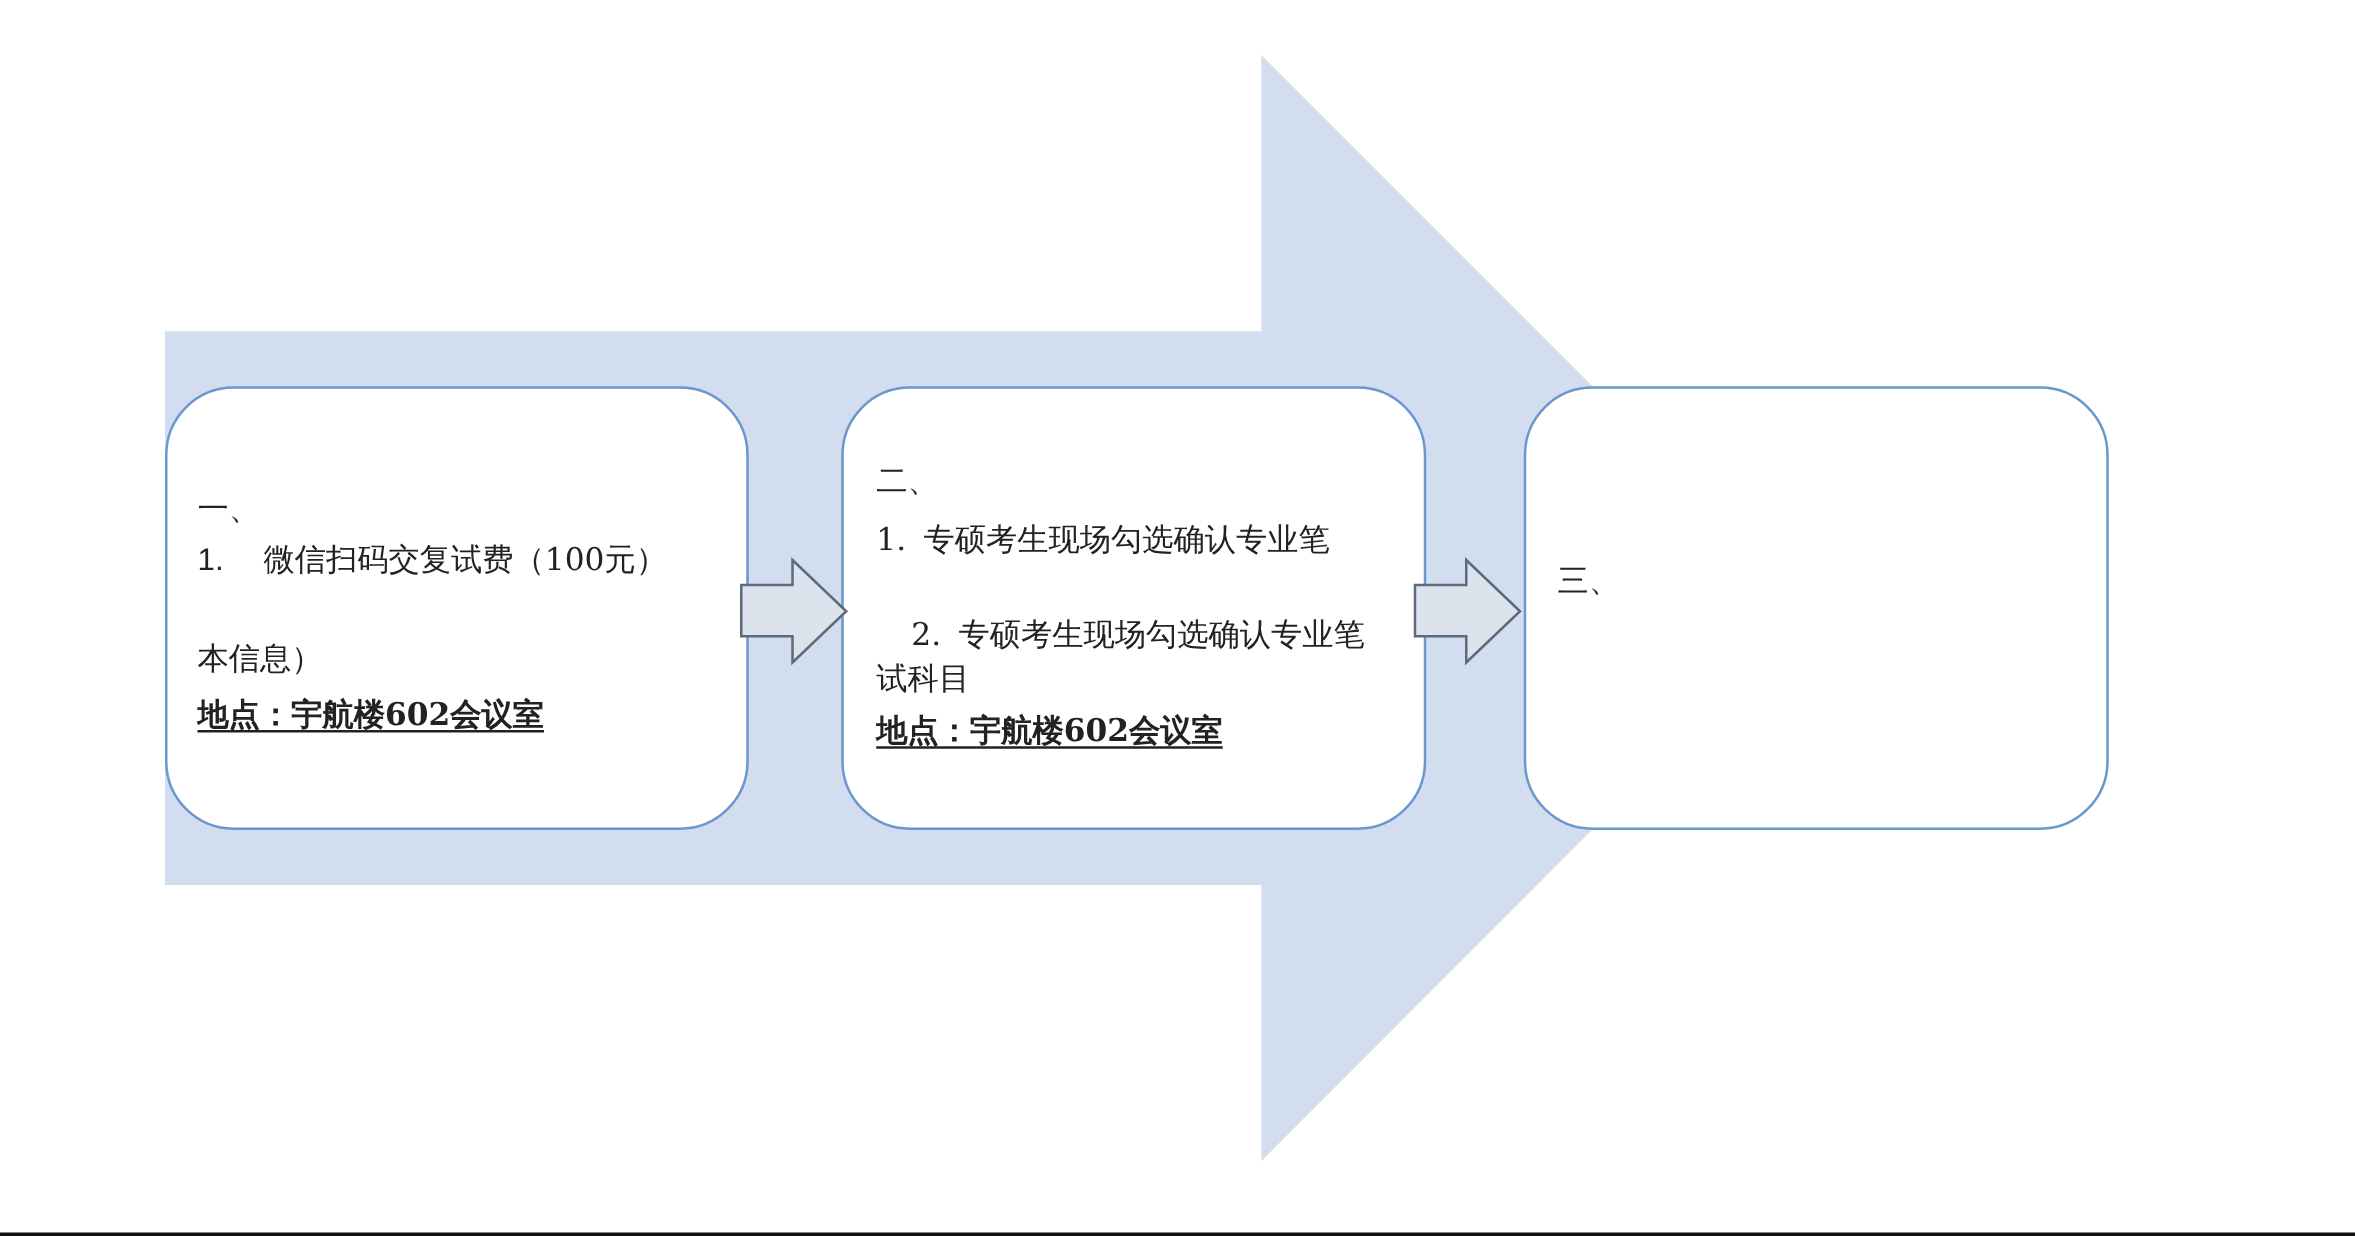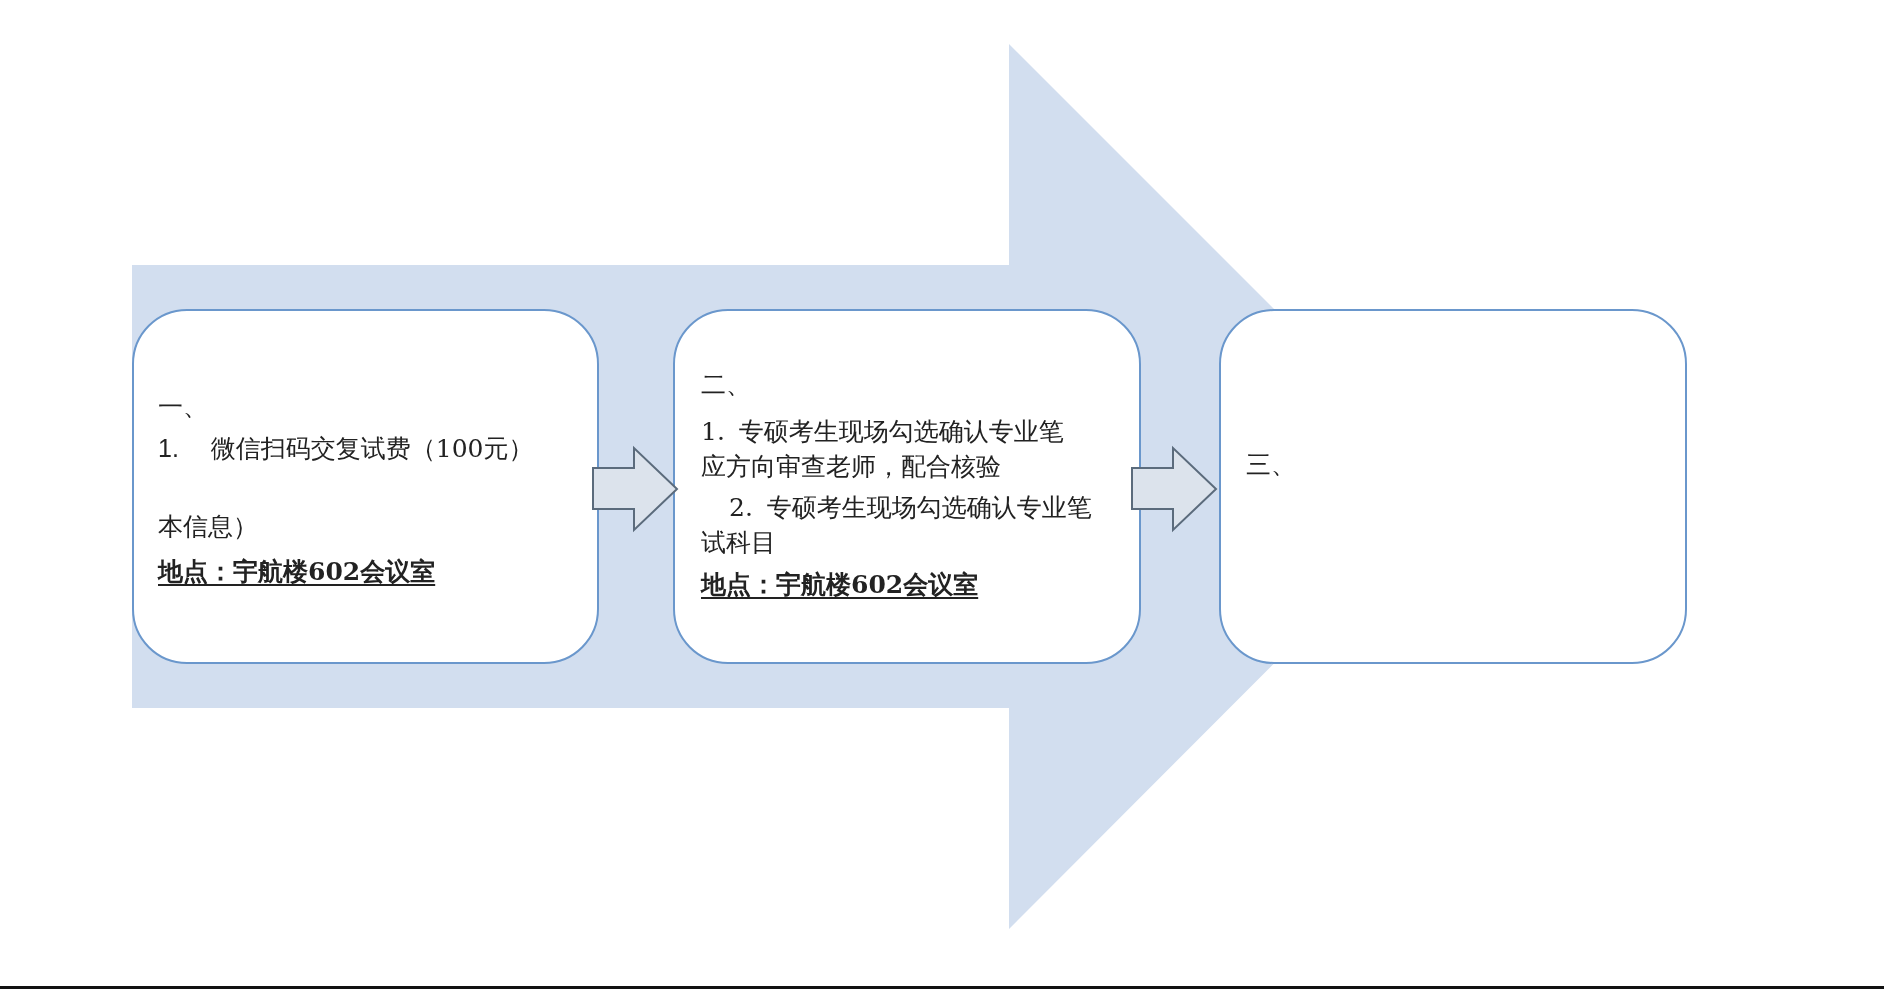--- a/index.html
+++ b/index.html
@@ -78,21 +78,20 @@
     <span style="margin-left:24px;">微信扫码交复试费（100元）</span>
   </div>
   <div class="txt" style="left:158px;top:510px;">本信息）</div>
   <div class="txt loc" style="left:158px;top:555px;">地点：宇航楼602会议室</div>
 
   <div class="txt" style="left:701px;top:368px;">二、</div>
   <div class="txt" style="left:701px;top:415px;">
     <span>1.</span>
     <span style="margin-left:6px;">专硕考生现场勾选确认专业笔</span>
   </div>
-  <div class="txt" style="left:701px;top:450px;">应方向审查老师，配合核验</div>
   <div class="txt" style="left:701px;top:491px;margin-left:28px;">
     <span>2.</span>
     <span style="margin-left:6px;">专硕考生现场勾选确认专业笔</span>
   </div>
   <div class="txt" style="left:701px;top:526px;">试科目</div>
   <div class="txt loc" style="left:701px;top:568px;">地点：宇航楼602会议室</div>
 
   <div class="txt" style="left:1246px;top:448px;">三、</div>
 
   <div class="bottom-rule"></div>

